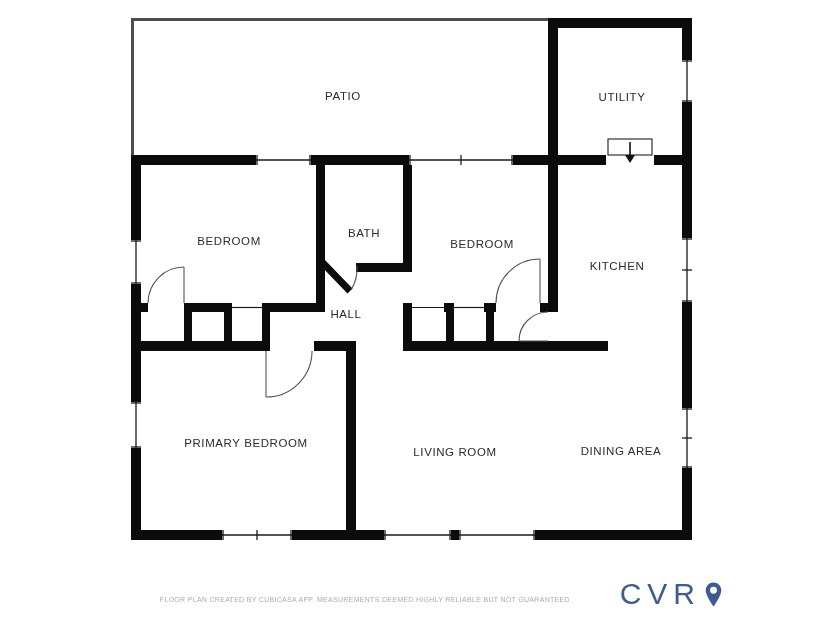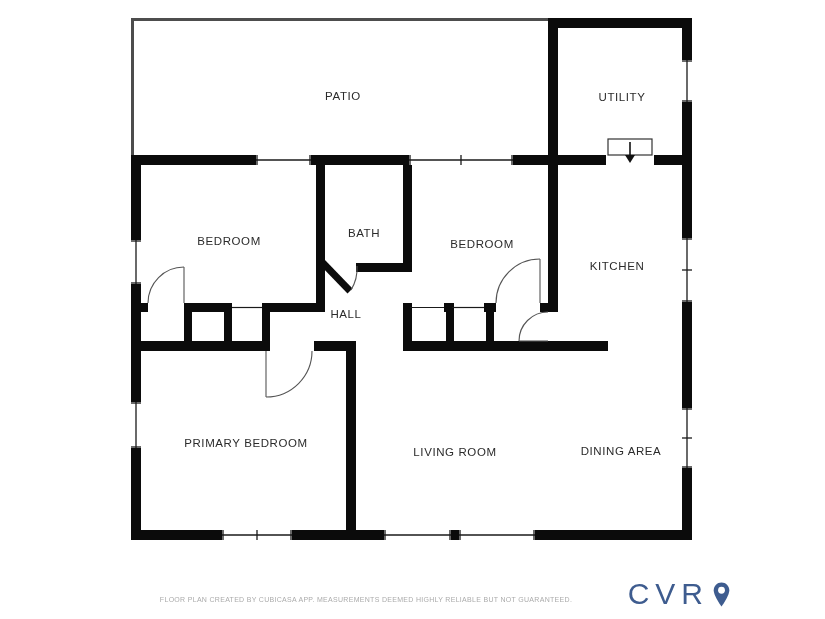--- a/index.html
+++ b/index.html
@@ -36,21 +36,21 @@
     left: 0;
     right: 0;
     bottom: 16px;
     text-align: center;
     font-size: 7px;
     letter-spacing: 0.3px;
     color: #ababab;
   }
   .brand {
     position: absolute;
-    right: 0;
+    right: 8px;
     bottom: 8px;
     display: flex;
     align-items: center;
     color: #3e5c8f;
     font-size: 30px;
     font-weight: 500;
     letter-spacing: 6px;
   }
   .brand .pin { margin: 0 2px 0 4px; display: block; }
 </style>

